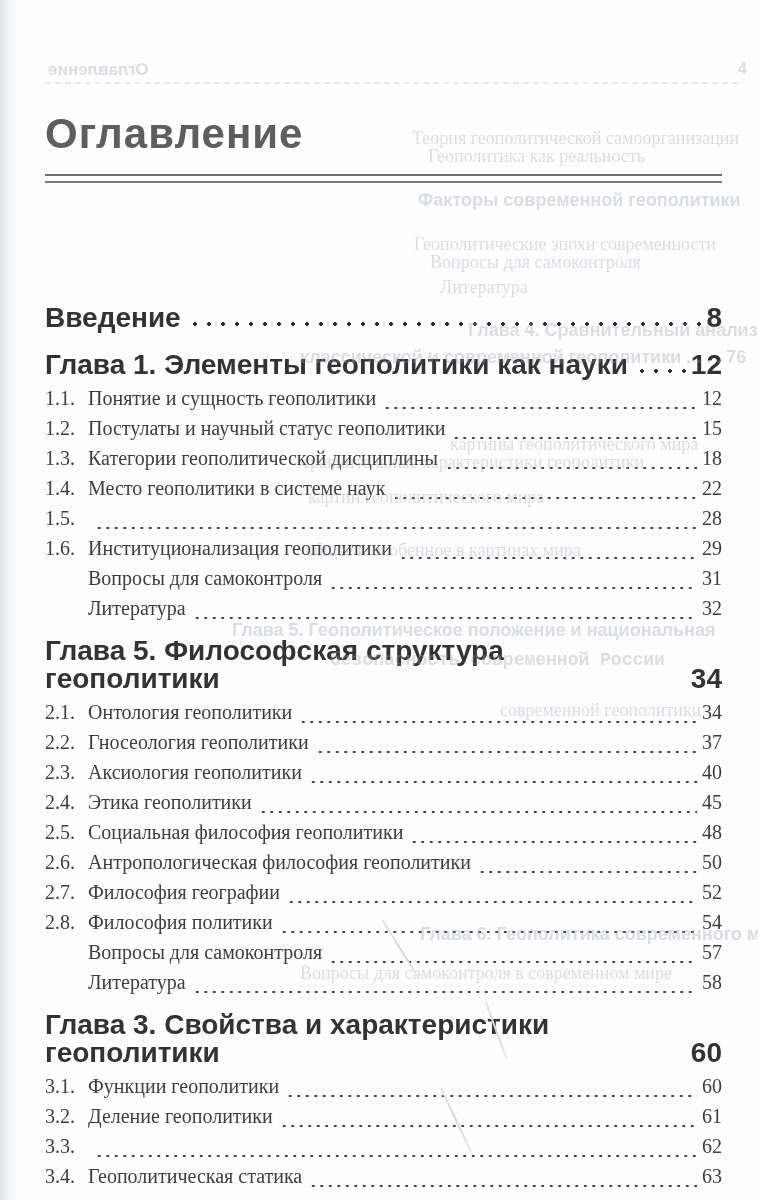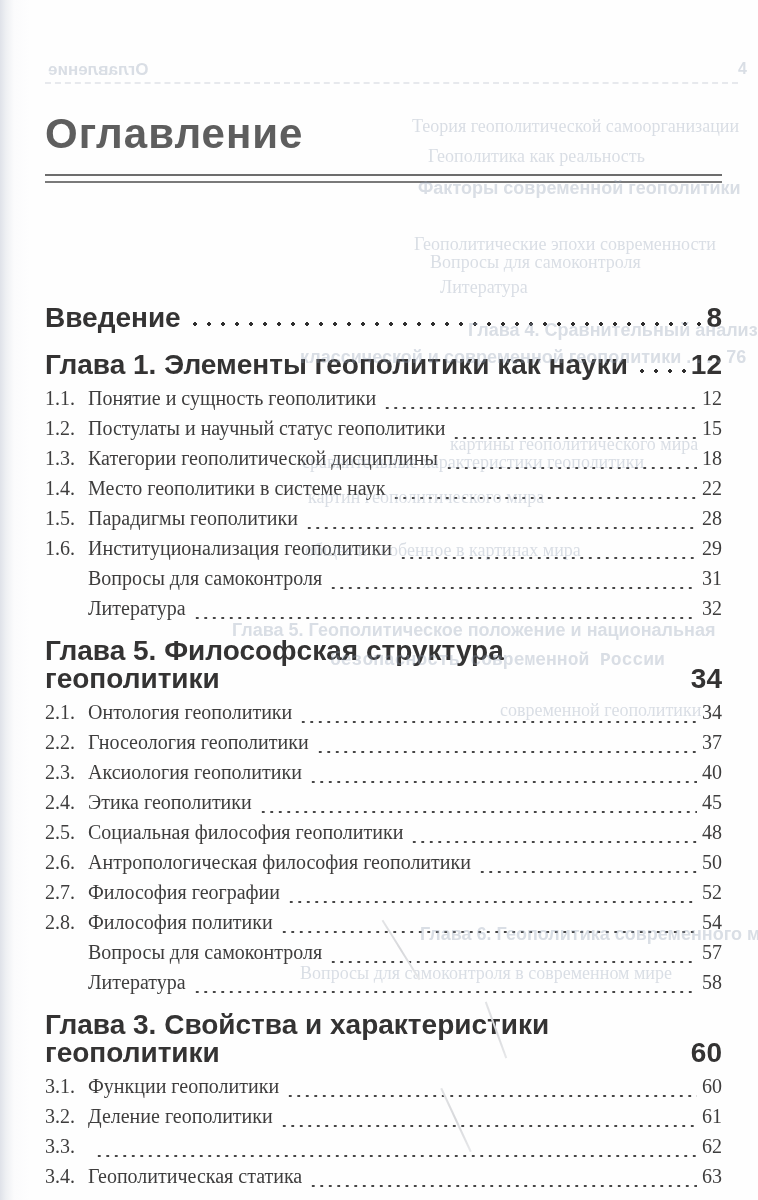--- a/index.html
+++ b/index.html
@@ -85,23 +85,23 @@
 </head>
 <body>
 
 <div class="page">
 
   <div class="bleed">
     <span class="bl b mirror" style="top:60px;left:48px;font-size:17px;">Оглавление</span>
     <span class="bl b" style="top:60px;left:738px;font-size:16px;">4</span>
     <div class="hdr-rule"></div>
 
-    <span class="bl" style="top:116px;left:412px;">Теория геополитической самоорганизации</span>
+    <span class="bl" style="top:128px;left:412px;">Теория геополитической самоорганизации</span>
     <span class="bl" style="top:146px;left:428px;">Геополитика как реальность</span>
-    <span class="bl b" style="top:178px;left:418px;text-align:center;">Факторы современной геополитики</span>
+    <span class="bl b" style="top:190px;left:418px;text-align:center;">Факторы современной геополитики</span>
     <span class="bl" style="top:224px;left:414px;margin-top:10px;">Геополитические эпохи современности</span>
     <span class="bl" style="top:252px;left:430px;">Вопросы для самоконтроля</span>
     <span class="bl" style="top:277px;left:440px;">Литература</span>
     <span class="bl b" style="top:320px;left:468px;text-align:right;">Глава 4. Сравнительный анализ</span>
     <span class="bl b" style="top:347px;left:300px;">классической и современной геополитики . . . . 76</span>
     <span class="bl" style="top:434px;left:450px;">картины геополитического мира</span>
     <span class="bl" style="top:452px;left:302px;">сравнительные характеристики геополитики</span>
     <span class="bl" style="top:487px;left:308px;">картин геополитического мира</span>
     <span class="bl" style="top:540px;left:305px;">общее и особенное в картинах мира</span>
     <span class="bl b" style="top:620px;left:232px;">Глава 5. Геополитическое положение и национальная</span>
@@ -148,21 +148,20 @@
     <span class="pg">18</span>
   </div>
   <div class="row item-row">
     <span class="num">1.4.</span>
     <span>Место геополитики в системе наук</span>
     <span class="leader"></span>
     <span class="pg">22</span>
   </div>
   <div class="row item-row">
     <span class="num">1.5.</span>
-    <span>Парадигмы геополитики</span>
     <span class="leader"></span>
     <span class="pg">28</span>
   </div>
   <div class="row item-row">
     <span class="num">1.6.</span>
     <span>Институционализация геополитики</span>
     <span class="leader"></span>
     <span class="pg">29</span>
   </div>
   <div class="row item-row">

